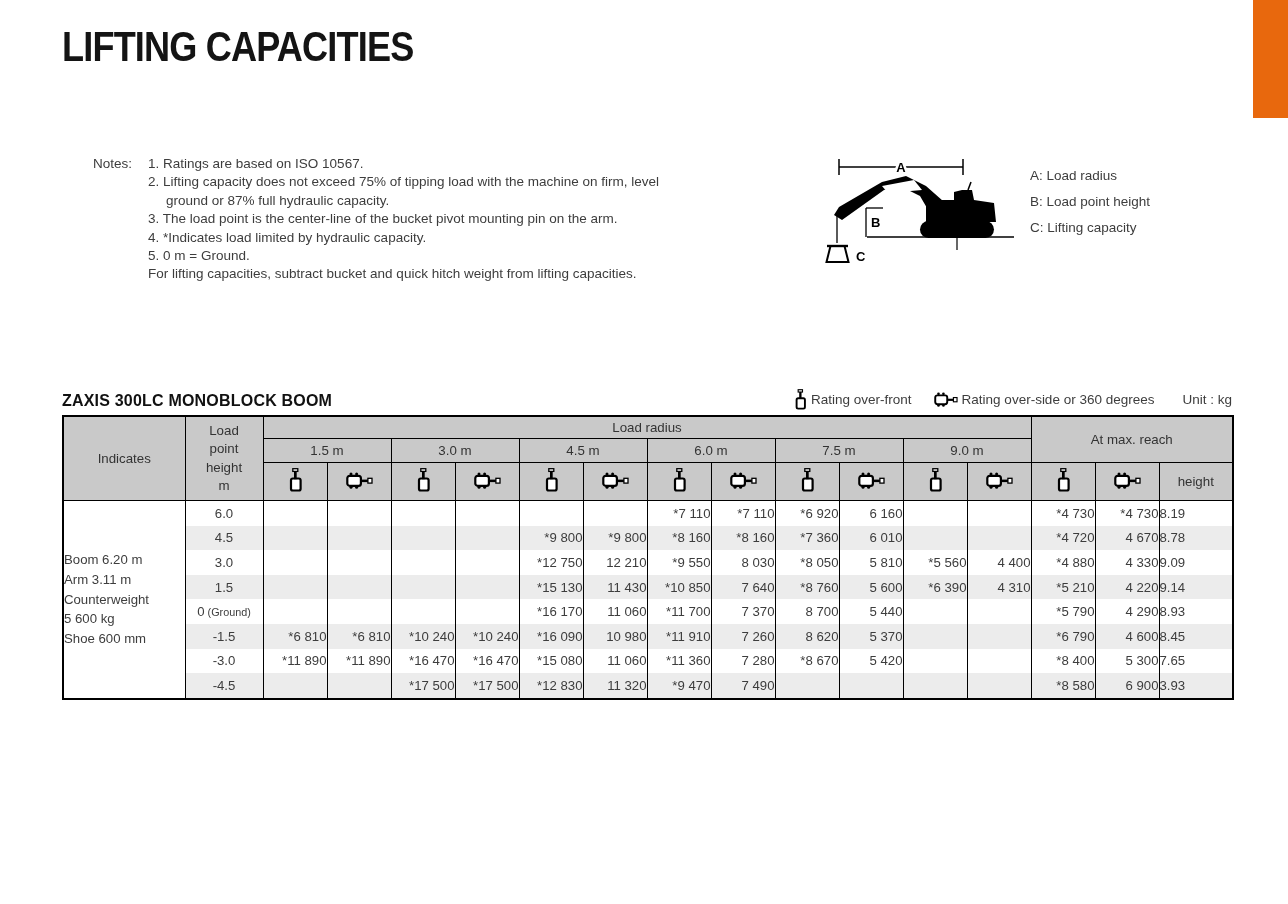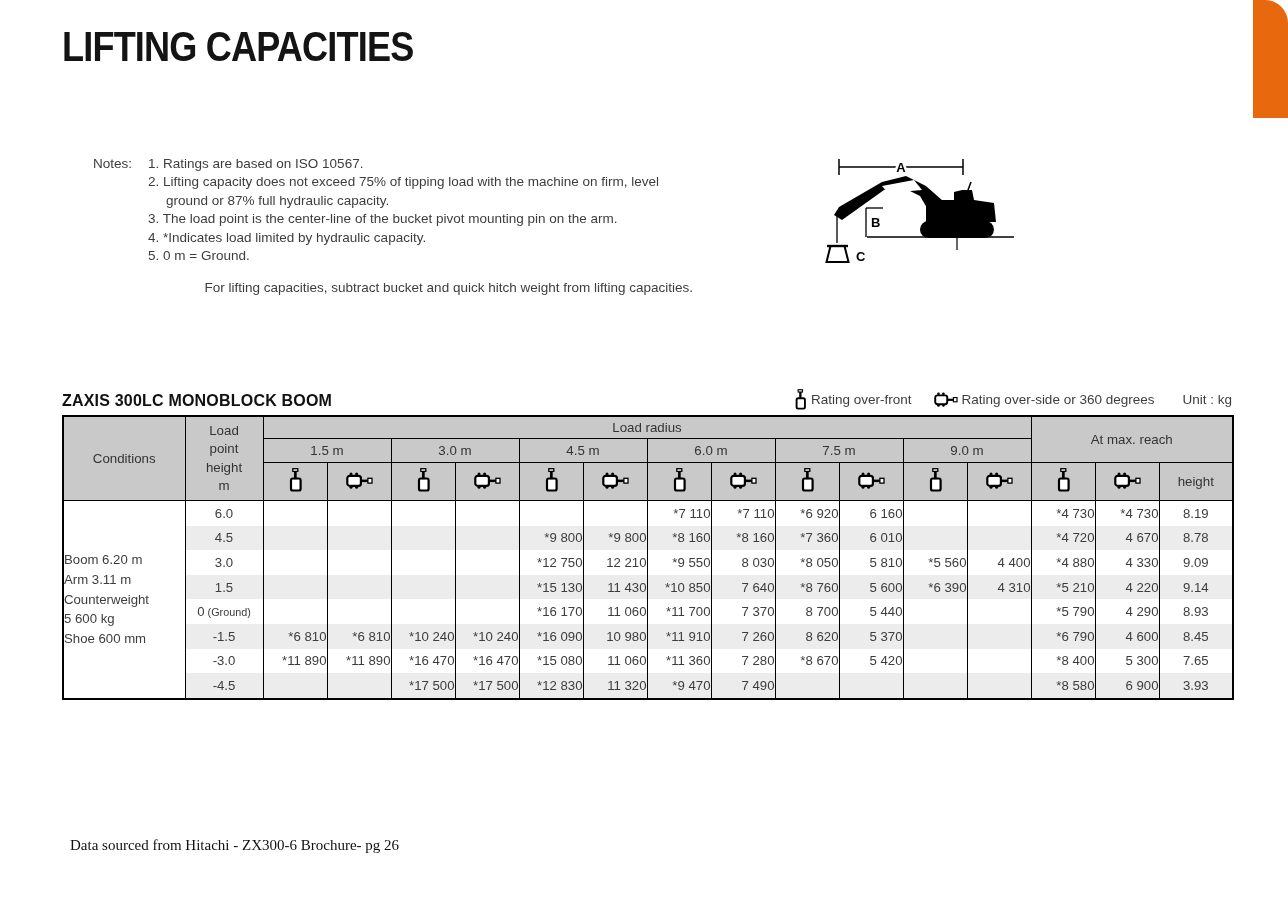--- a/index.html
+++ b/index.html
@@ -1,31 +1,31 @@
 <!DOCTYPE html>
 <html><head>
 <meta charset="utf-8">
 <style>
   html,body { margin:0; padding:0; background:#fff; }
   .page {
     position:relative; width:1288px; height:904px; background:#fff;
-    font-family:"Liberation Sans", sans-serif; color:#3a3a3a; overflow:hidden;border-radius:23px;
+    font-family:"Liberation Sans", sans-serif; color:#3a3a3a; overflow:hidden;
   }
   .orange-block { position:absolute; top:0; right:0; width:35px; height:118px; }
   .page-title {
     position:absolute; left:62px; top:22px; font-size:43px; font-weight:bold;
     color:#141414; letter-spacing:-1px; white-space:nowrap;
     transform:scaleX(0.84); transform-origin:left top;
   }
   
   .notes { position:absolute; left:93px; top:155px; display:flex; font-size:13.5px; line-height:18.4px; color:#3d3d3d; }
   .notes-label { width:55px; flex:none; }
   .note-items { width:545px; }
   .note-item { padding-left:18px; text-indent:-18px; }
-  .note-extra { margin-top:14px; padding-left:0;text-align:right; }
+  .note-extra { padding-left:0; }
   
   .diagram { position:absolute; left:822px; top:146px; width:200px; height:130px; }
   .diagram-legend { position:absolute; left:1030px; top:163px; font-size:13.5px; line-height:26.2px; color:#3d3d3d; }
   
   .table-wrap { position:absolute; left:62px; top:388px; width:1170px; }
   .table-head-row { display:flex; justify-content:space-between; align-items:flex-end; margin-bottom:5px; height:22px; }
   .table-title { font-size:16px; font-weight:bold; color:#111; letter-spacing:0.2px;text-align:right; }
   .table-legend { display:flex; align-items:center; gap:4px; font-size:13.5px; color:#3d3d3d; }
   .legend-gap { width:14px; }
   .unit-gap { width:20px; }
@@ -42,21 +42,21 @@
   tr.hr3 th { border-bottom:3px solid #000; }
   table.cap tbody td {
     height:24.6px; padding:0; font-size:13.2px; color:#3d3d3d;
     border-left:1px solid #000; vertical-align:middle;
   }
   table.cap tbody tr:nth-child(even) { background:#ececec; }
   td.cond { border-left:none; background:#fff; vertical-align:top; padding:6px 0 0 9px; line-height:19.6px; font-size:13.3px; }
   td.hcell { text-align:center;margin-top:8px; }
   td.hcell .small { font-size:10.8px; }
   td.val { text-align:right; padding-right:10px; }
-  td.meter { text-align:center; }
+  td.meter { text-align:left; }
   .ic-front { width:15px; height:24px; }
   .ic-side { width:27px; height:17px; }
   .lg-front { width:13px; height:21px; }
   .lg-side { width:24px; height:15px; }
   .footer-note { position:absolute; left:70px; top:837px; font-family:"Liberation Serif", serif; font-size:15px; color:#111; }
   svg text { font-family:"Liberation Sans", sans-serif; }
 </style>
 </head>
 <body>
 
@@ -118,20 +118,25 @@
     <line x1="15" y1="70" x2="15" y2="97" stroke="#000" stroke-width="1.3"></line>
     <path d="M8.5 100 L22.5 100 L26.5 116 L4.5 116 Z" fill="#fff" stroke="#000" stroke-width="2"></path>
     <line x1="5" y1="100" x2="26" y2="100" stroke="#000" stroke-width="2.4"></line>
     <text x="34" y="115" font-size="13" font-weight="bold" fill="#000">C</text>
 
     <line x1="44" y1="62" x2="61" y2="62" stroke="#000" stroke-width="1.3"></line>
     <line x1="44" y1="62" x2="44" y2="91" stroke="#000" stroke-width="1.3"></line>
     <text x="49" y="81" font-size="13" font-weight="bold" fill="#000">B</text>
   </svg>
 
+  <div class="diagram-legend">
+    <div>A: Load radius</div>
+    <div>B: Load point height</div>
+    <div>C: Lifting capacity</div>
+  </div>
 
   <div class="table-wrap">
     <div class="table-head-row">
       <div class="table-title">ZAXIS 300LC MONOBLOCK BOOM</div>
       <div class="table-legend">
         <svg class="lg-front">
             <use href="#icon-front"></use>
           </svg>
         <span>Rating over-front</span>
         <span class="legend-gap"></span>
@@ -159,21 +164,21 @@
         <col style="width:64px">
           <col style="width:64px">
           <col style="width:64px">
           <col style="width:64px">
         <col style="width:64px">
           <col style="width:64px">
           <col style="width:74px">
       </colgroup>
       <thead>
         <tr class="hr1">
-          <th rowspan="3" class="cond-h">Conditions</th>
+          <th rowspan="3" class="cond-h">Indicates</th>
           <th rowspan="3" class="lph-h">
             <div>Load</div>
             <div>point</div>
             <div>height</div>
             <div>m</div>
           </th>
           <th colspan="12">Load radius</th>
           <th colspan="3" rowspan="2">At max. reach</th>
         </tr>
         <tr class="hr2">
@@ -379,15 +384,14 @@
             <td class="val"></td>
             <td class="val"></td>
             <td class="val">*8 580</td>
             <td class="val">6 900</td>
             <td class="meter">3.93</td>
           </tr>
         </tbody>
     </table>
   </div>
 
-  <div class="footer-note">Data sourced from Hitachi - ZX300-6 Brochure- pg 26</div>
 
 </div>
 
 </body></html>

